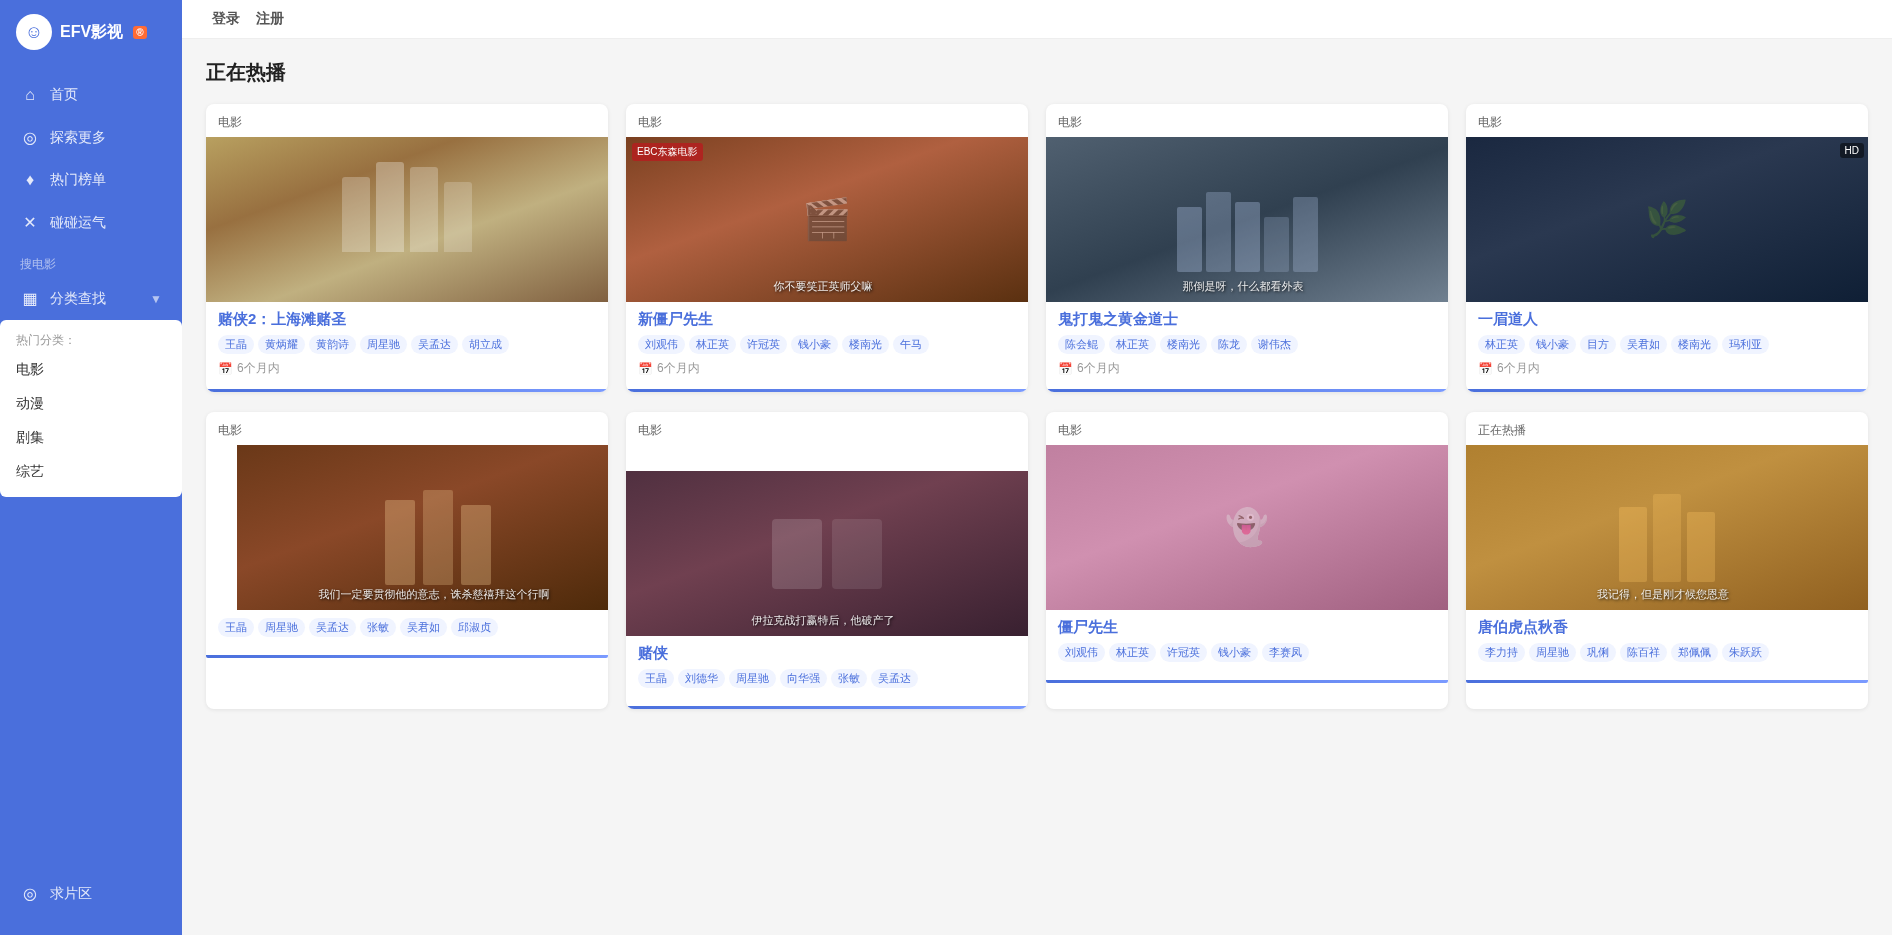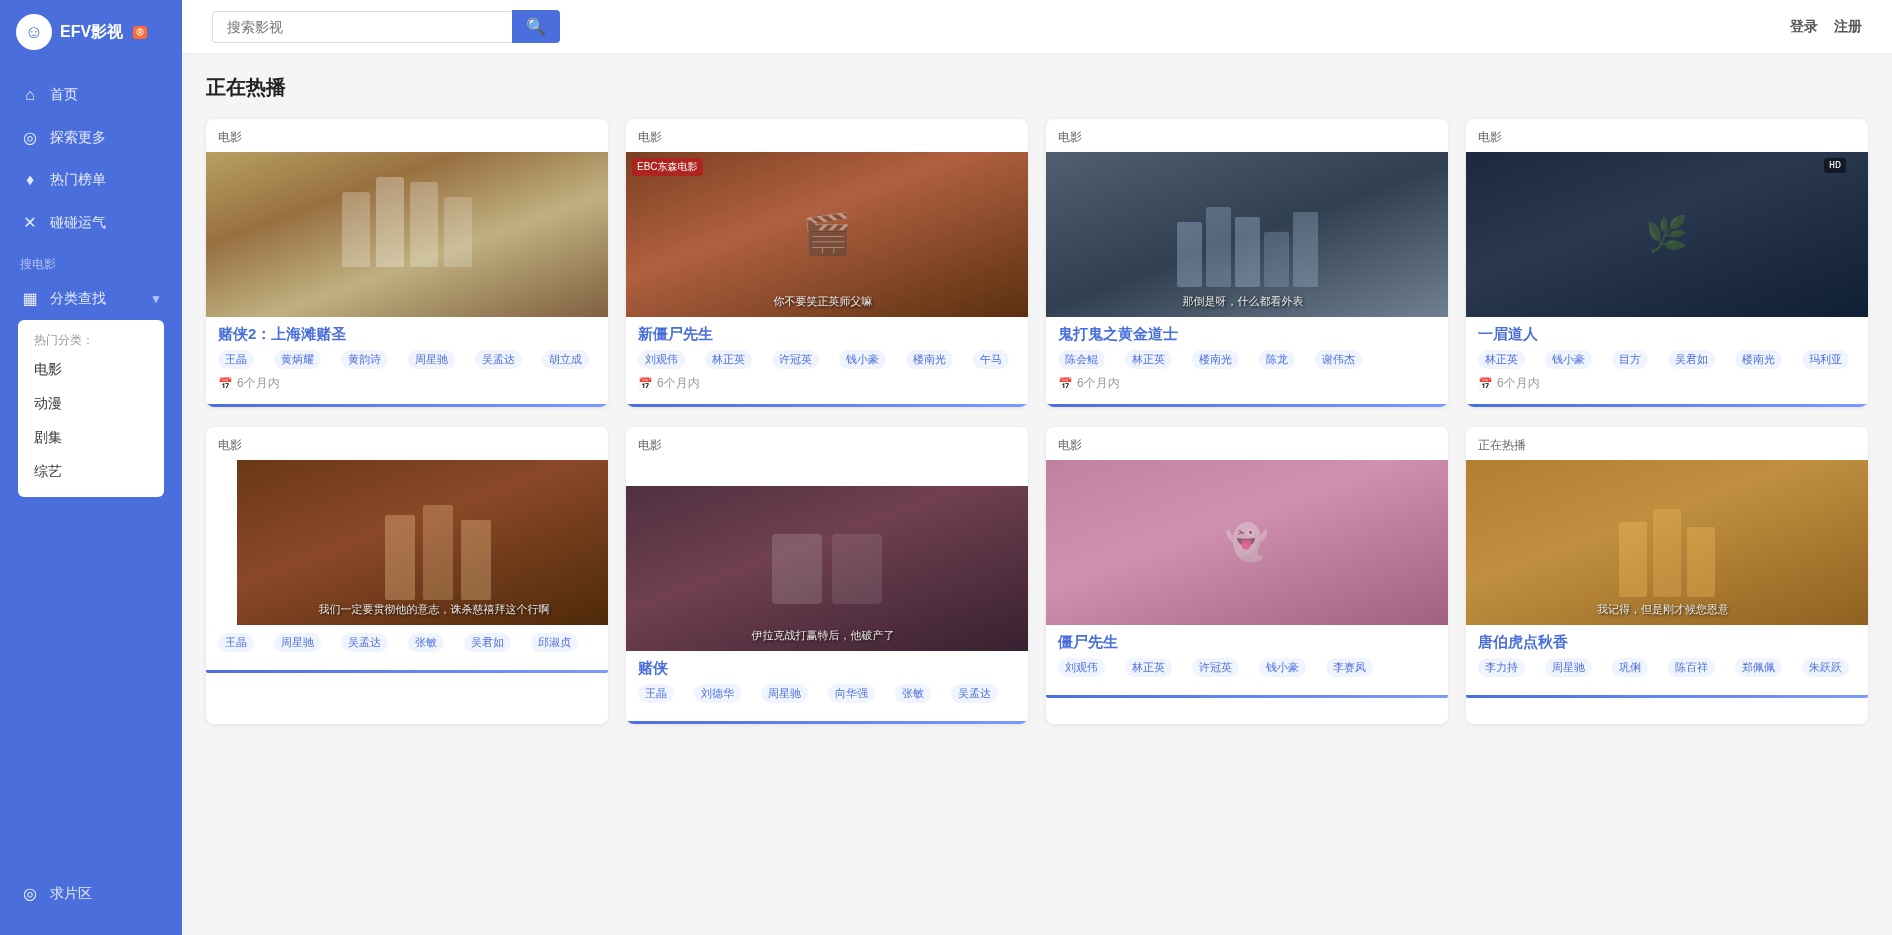--- a/index.html
+++ b/index.html
@@ -59,21 +59,21 @@
       font-size: 12px;
       color: rgba(255,255,255,0.55);
     }
     .sidebar-item.has-arrow { justify-content: space-between; }
     .sidebar-item.has-arrow .left { display: flex; align-items: center; gap: 10px; }
     .sidebar-arrow { font-size: 12px; color: rgba(255,255,255,0.6); }
 
     
     .category-dropdown {
       background: white;
-      margin: 0 18px;
+      margin: 0 0;
       border-radius: 6px;
       padding: 8px 0;
     }
     .cat-label {
       font-size: 12px;
       color: #999;
       padding: 4px 16px;
     }
     .cat-item {
       padding: 8px 16px;
@@ -187,21 +187,21 @@
     .card-body { padding: 8px 12px 12px; }
     .card-title {
       font-size: 15px;
       font-weight: bold;
       color: #4a6fdc;
       margin-bottom: 6px;
     }
     .card-tags {
       display: flex;
       flex-wrap: wrap;
-      gap: 20px;
+      gap: 4px;
       margin-bottom: 6px;
       text-align: right;
     }
     .tag {
       background: #f0f4ff;
       color: #4a6fdc;
       font-size: 11px;
       padding: 2px 7px;
       border-radius: 10px;
     }
@@ -241,27 +241,26 @@
       position: absolute;
       top: 6px; left: 6px;
       background: rgba(180,30,30,0.85);
       color: white;
       font-size: 10px;
       padding: 2px 5px;
       border-radius: 3px;
     }
     .thumb-scene .badge-top-right {
       position: absolute;
-      top: 6px; right: 22px;
+      top: 6px; right: 4px;
       background: rgba(0,0,0,0.5);
       color: #fff;
       font-size: 10px;
       padding: 2px 5px;
       border-radius: 3px;
-      font-family: Liberation Mono, monospace;
     }
   </style>
 </head>
 <body>
 
 <div id="sidebar">
   <div class="sidebar-logo">
     <div class="logo-icon">
       <span>☺</span>
     </div>
@@ -310,24 +309,20 @@
     <div class="sidebar-item">
       <span class="icon">◎</span>
       <span>求片区</span>
     </div>
   </div>
 </div>
 
 <div id="main">
 
   <div id="header">
-    <div class="search-bar">
-      <input class="search-input" type="text" placeholder="搜索影视" style="">
-      <button class="search-btn">🔍</button>
-    </div>
     <div class="header-auth">
       <span>登录</span>
       <span>注册</span>
     </div>
   </div>
 
   <div id="content">
     <div class="section-title">正在热播</div>
 
     <div class="cards-grid">

